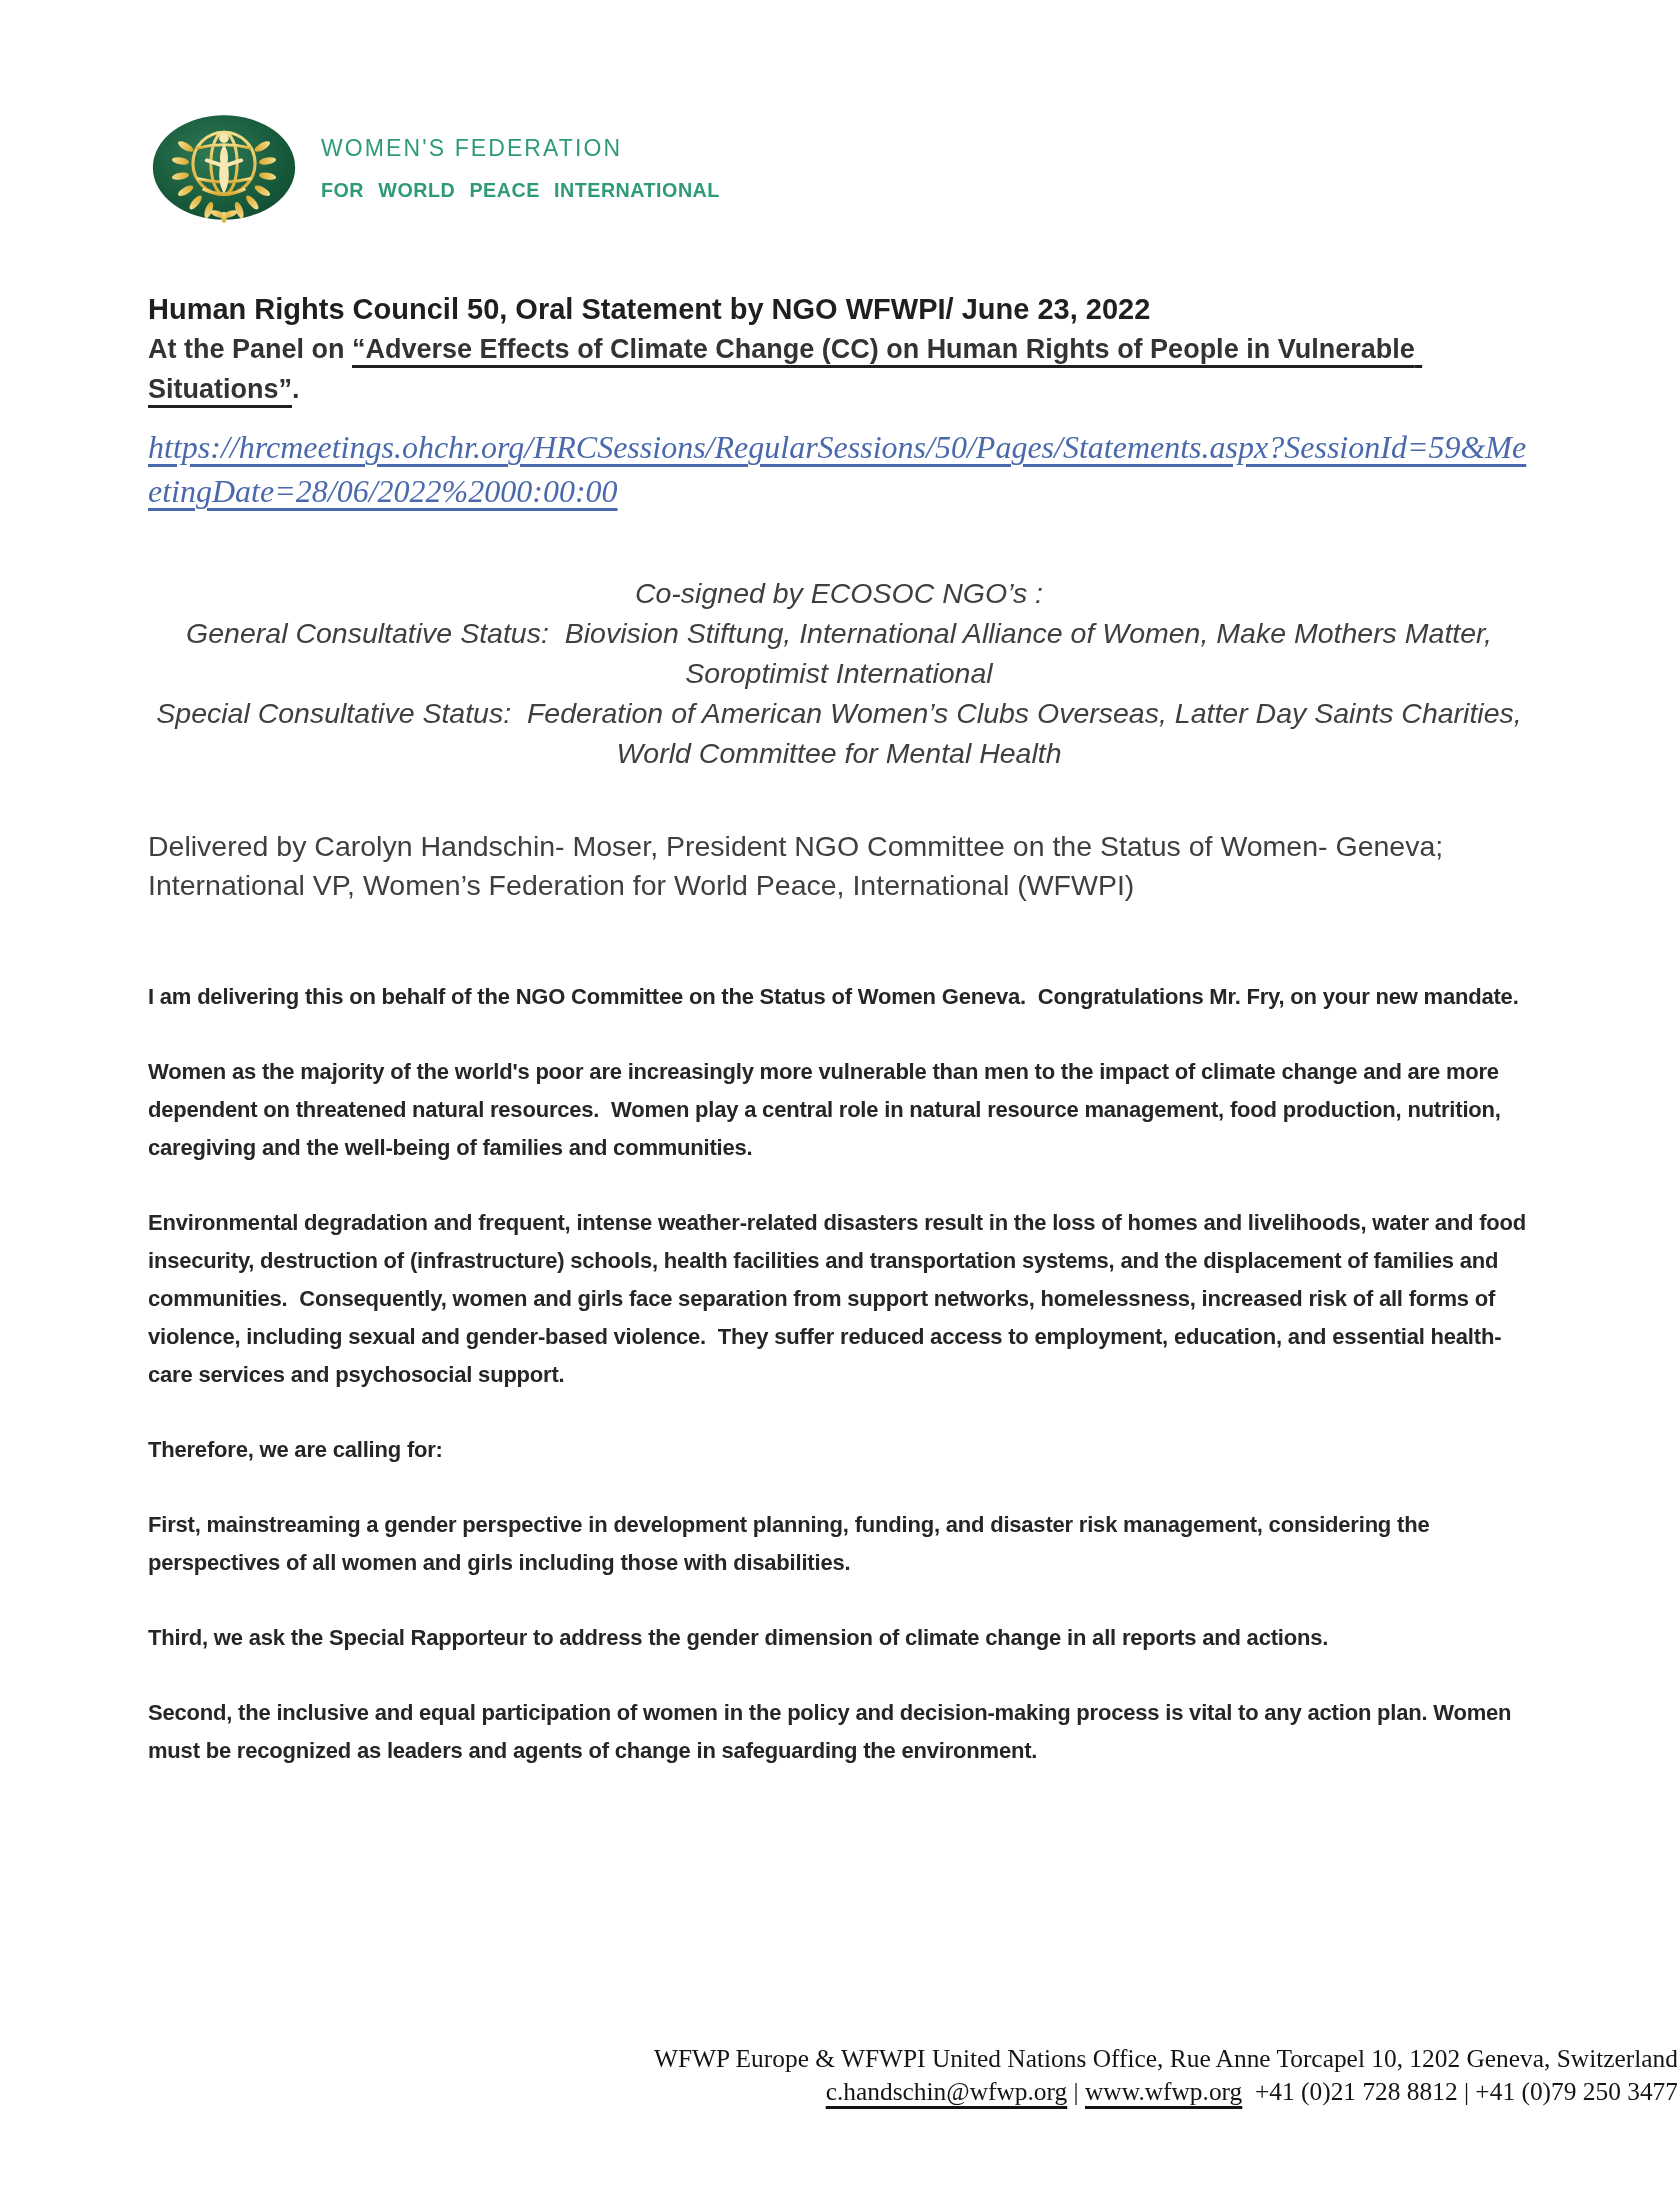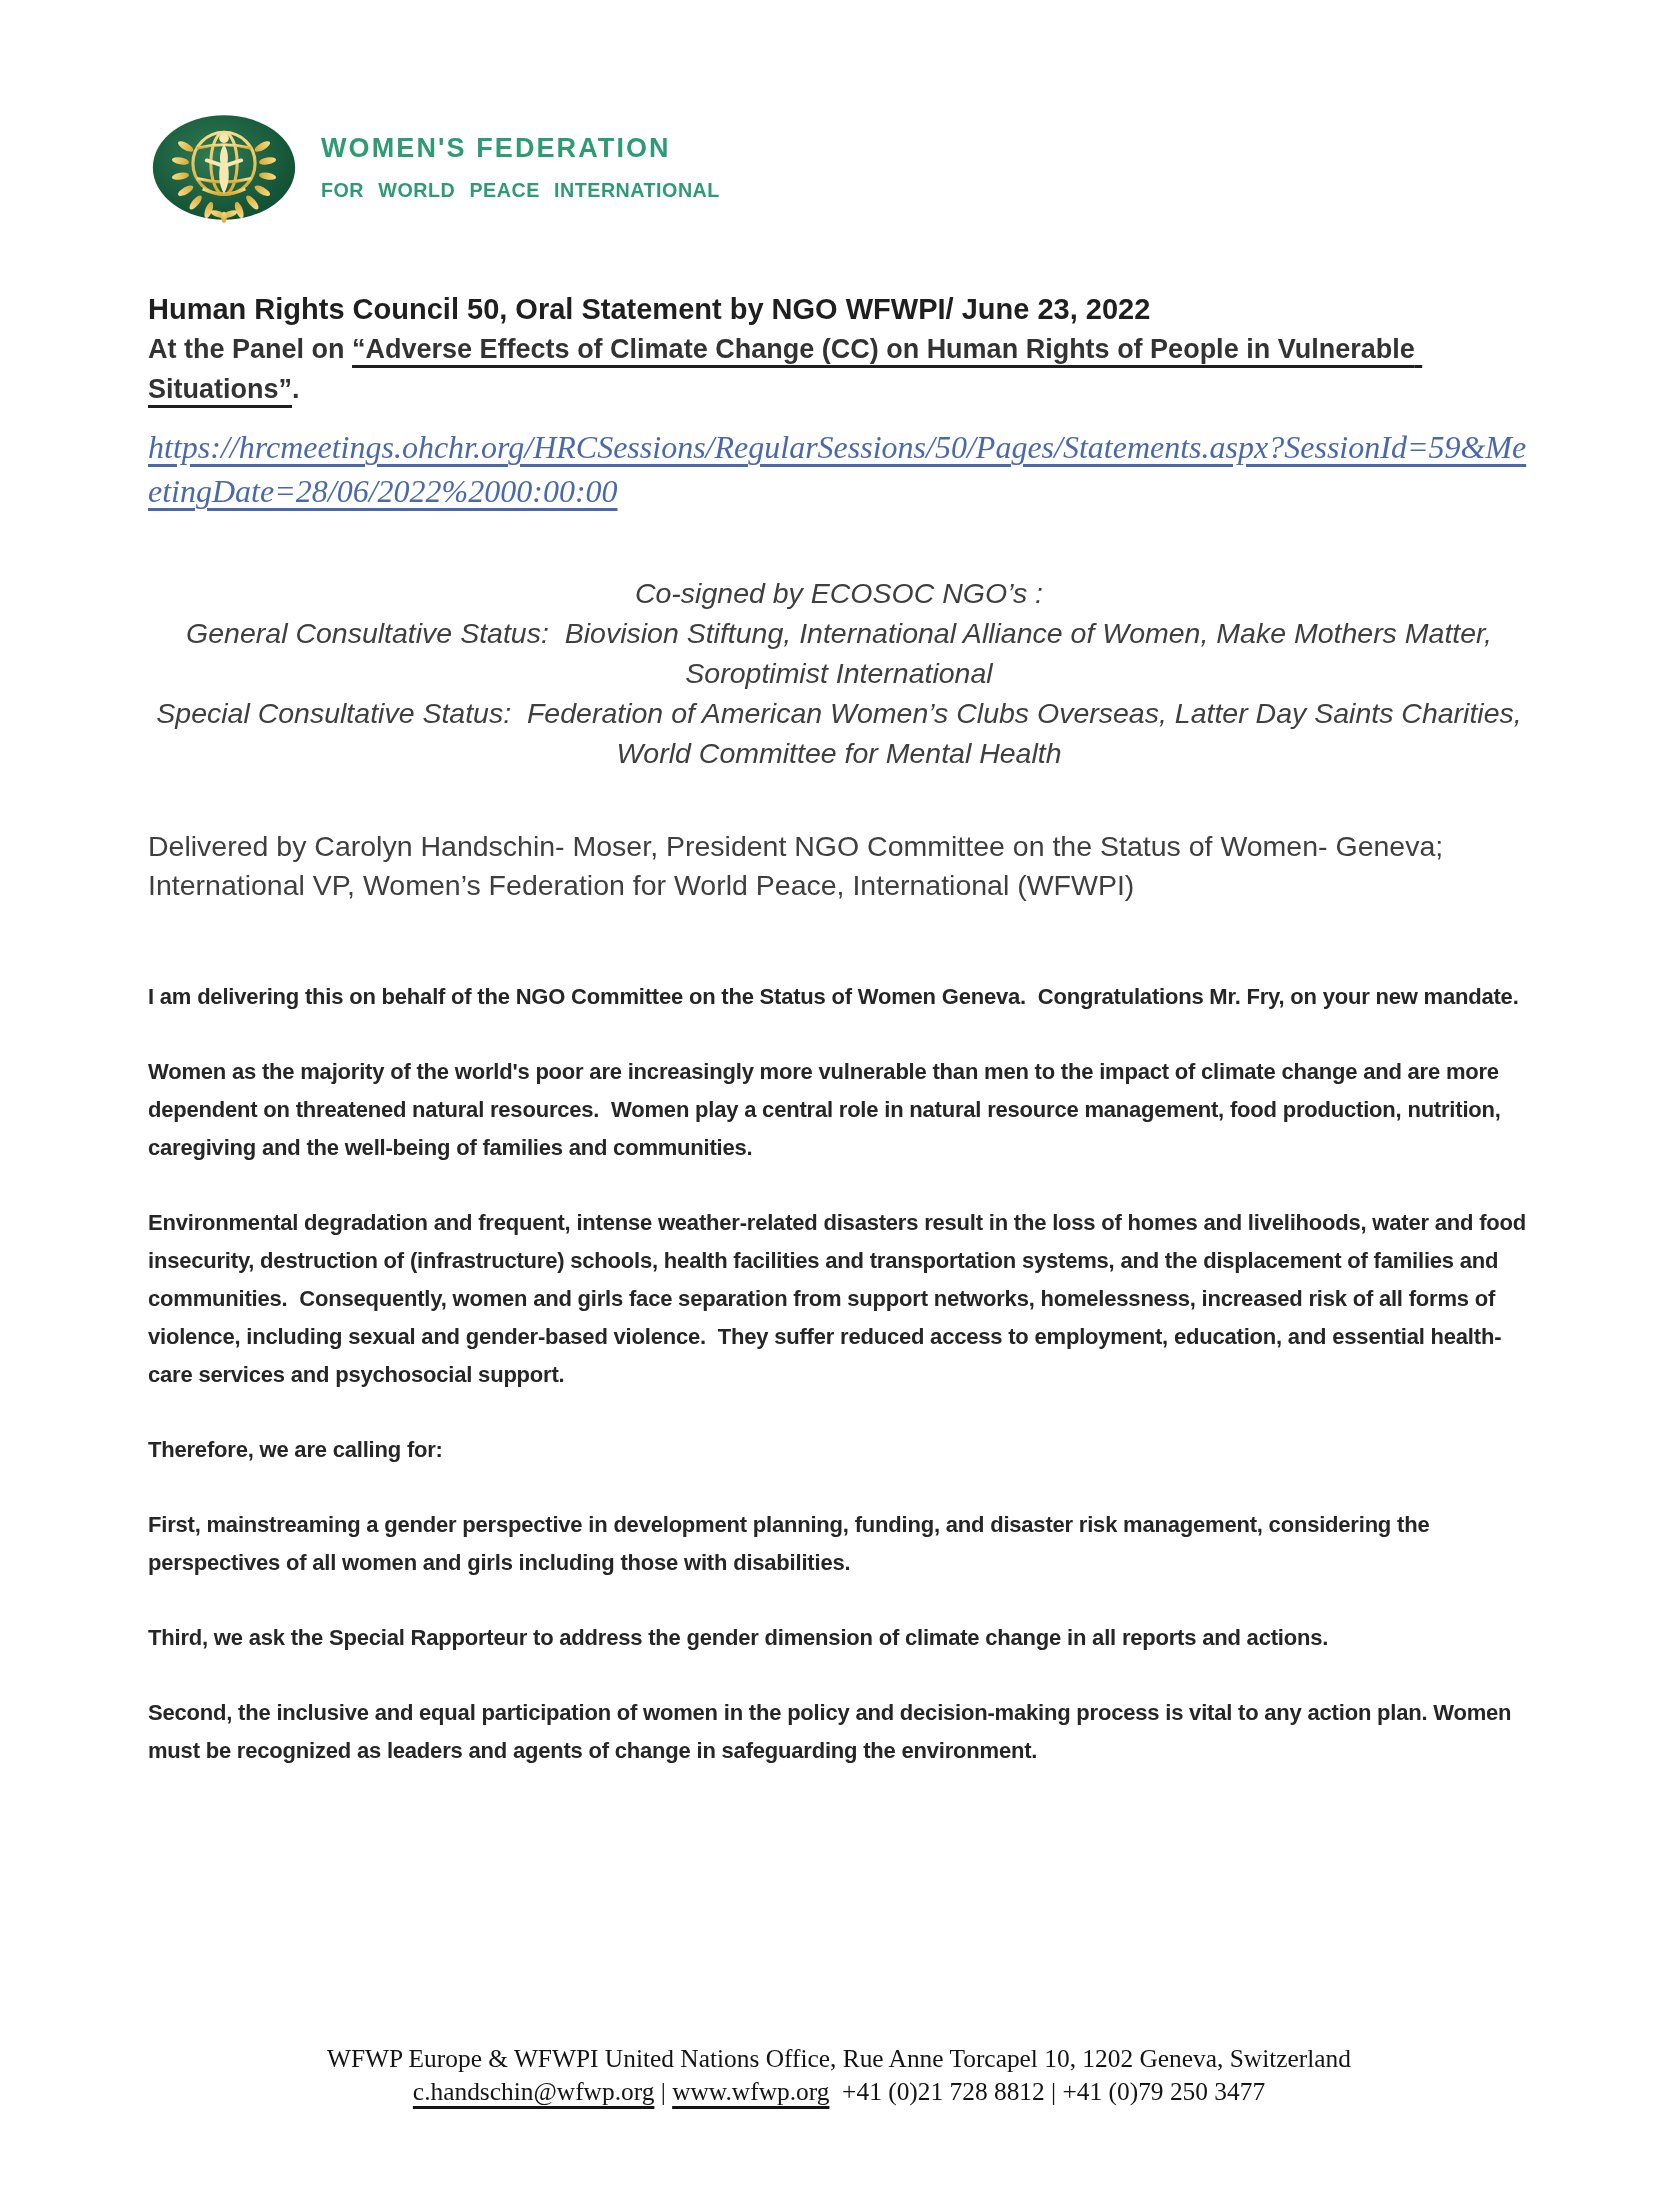--- a/index.html
+++ b/index.html
@@ -17,21 +17,21 @@
   .page{
     width:1678px;height:2205px;background:#ffffff;position:relative;
     font-family:"Liberation Sans",sans-serif;color:var(--body_ink);
     padding:111px 148px 0 148px;margin:0 auto;overflow:hidden;
   }
   
   .logo-row{display:flex;align-items:center;gap:21px;height:113px;margin-bottom:65px;}
   .logo-emblem{width:152px;height:113px;flex:0 0 auto;}
   .logo-wordmark{display:flex;flex-direction:column;justify-content:center;}
   .logo-line1{
-    font-size:27px;font-weight:bold;color:var(--brand_green);
+    font-size:23px;font-weight:normal;color:var(--brand_green);
     letter-spacing:2.1px;white-space:pre;line-height:31px;margin-bottom:14.5px;
   }
   .logo-line2{
     font-size:19.7px;font-weight:bold;color:var(--brand_green);
     letter-spacing:0.5px;word-spacing:8.3px;white-space:pre;line-height:23px;
   }
   
   .doc-title{font-size:29px;font-weight:bold;color:#1f1f1f;line-height:40px;white-space:pre-wrap;}
   .doc-subtitle{font-size:27px;color:#333333;line-height:40px;margin-bottom:16px;white-space:pre-wrap;font-weight:bold;}
   .doc-subtitle .u{
@@ -55,21 +55,21 @@
   
   .body-paragraph{
     font-size:22px;font-weight:bold;color:var(--body_ink);line-height:38px;
     letter-spacing:-0.2px;margin-bottom:37px;white-space:pre-wrap;
   }
   
   .page-footer{
     position:absolute;left:0;right:0;top:2042px;text-align:center;
     font-family:"Liberation Serif",serif;font-size:25.4px;line-height:33px;color:#141414;
   }
-  .page-footer .footer-line{white-space:pre-wrap;}
+  .page-footer .footer-line{white-space:pre-wrap;text-align:right;}
   .page-footer a{
     color:#141414;text-decoration:underline;
     text-decoration-thickness:2.6px;text-underline-offset:5.7px;
   }
 </style>
 </head>
 <body>
 
 <div class="page">
 

